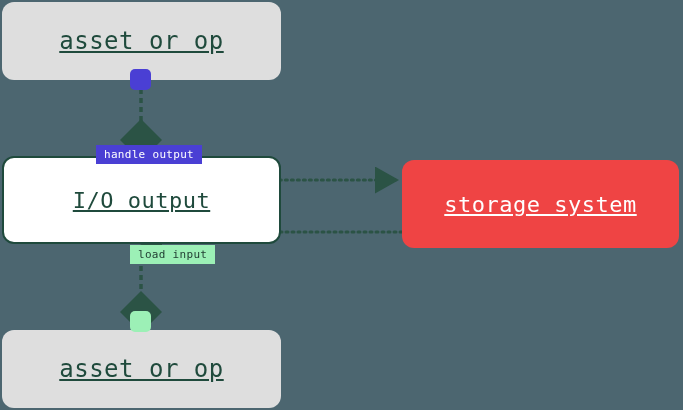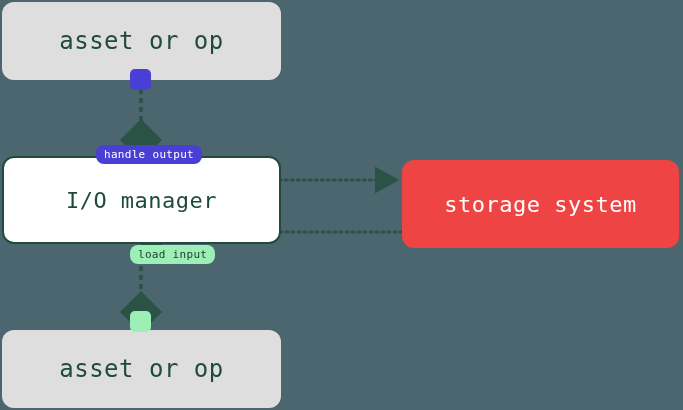--- a/index.html
+++ b/index.html
@@ -21,20 +21,21 @@
   .node {
     position: absolute;
     box-sizing: border-box;
     display: flex;
     align-items: center;
     justify-content: center;
     border-radius: 12px;
     font-family: "DejaVu Sans Mono", monospace;
     letter-spacing: 0.5px;
     z-index: 3;
+    text-decoration: underline;
   }
   .node-asset {
     background: #dedede;
     color: #1f4a3c;
     font-size: 24px;
   }
   #node-asset-top {
     left: 2px;
     top: 2px;
     width: 279px;
@@ -82,21 +83,21 @@
     left: 130px;
     top: 311px;
     background: #9cf0b6;
   }
   .edge-label {
     position: absolute;
     display: flex;
     align-items: center;
     justify-content: center;
     height: 19px;
-    border-radius: 8px;
+    border-radius: 0;
     font-family: "DejaVu Sans Mono", monospace;
     font-size: 11px;
     letter-spacing: 0.3px;
     z-index: 7;
     white-space: nowrap;
     padding: 6px 8px;
     box-sizing: border-box;
   }
   #label-handle-output {
     left: 96px;
@@ -146,21 +147,21 @@
     <path d="M402,232 L149,232 Q141,232 141,240 L141,243" fill="none" stroke="#2b5345" stroke-width="3" stroke-dasharray="2 4" stroke-linecap="round" marker-end="url(#arrow-down)"></path>
 
     <path d="M141,266 L141,312" fill="none" stroke="#2b5345" stroke-width="3.5" stroke-dasharray="5 4" marker-end="url(#diamond-end)"></path>
   </svg>
 
   <div class="node node-asset" id="node-asset-top">
     <span>asset or op</span>
   </div>
 
   <div class="node" id="node-io-manager">
-    <span>I/O manager</span>
+    <span>I/O output</span>
   </div>
 
   <div class="node node-asset" id="node-asset-bottom">
     <span>asset or op</span>
   </div>
 
   <div class="node" id="node-storage-system">
     <span>storage system</span>
   </div>
 

